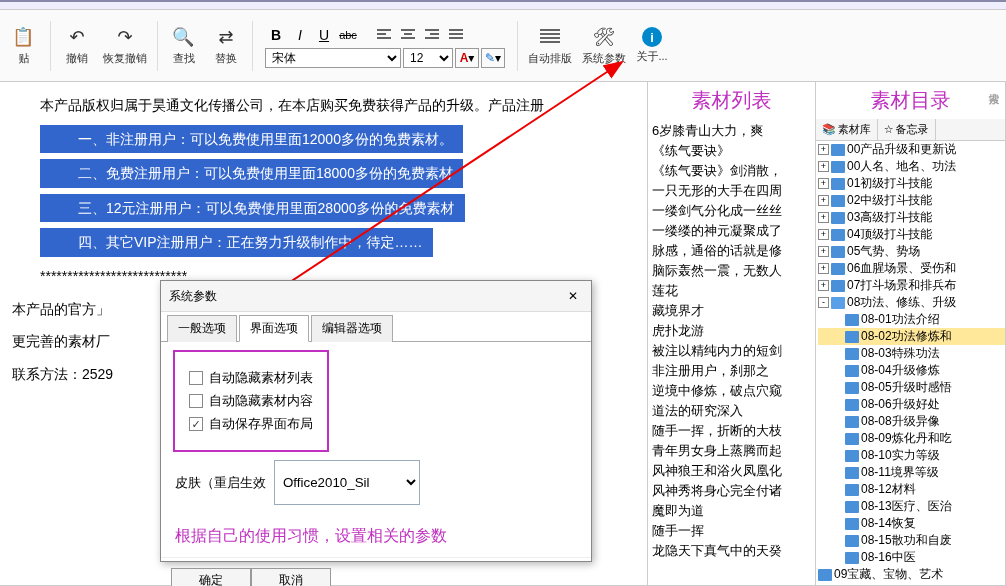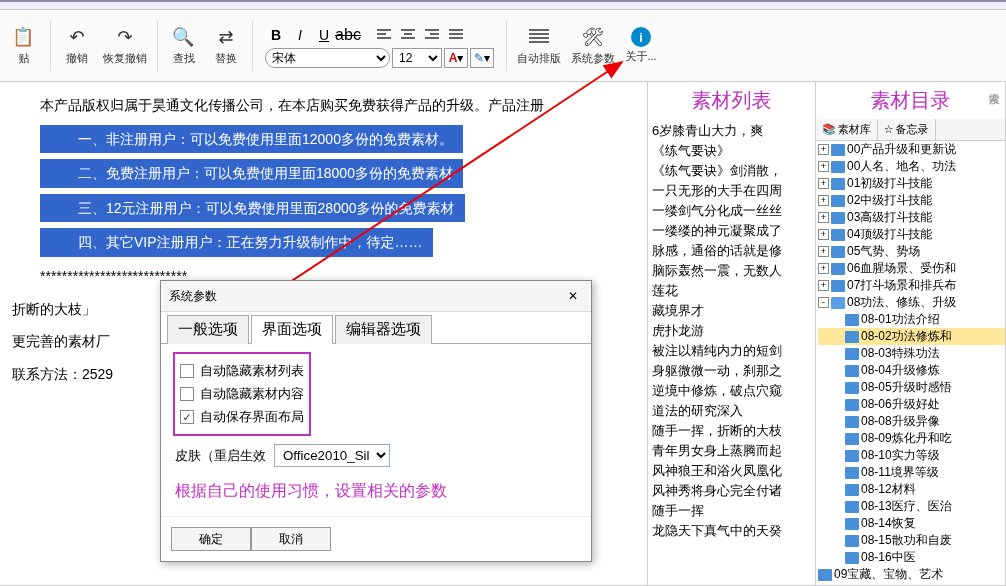--- a/index.html
+++ b/index.html
@@ -7,21 +7,21 @@
 
 .toolbar { display: flex; align-items: center; height: 72px; border-bottom: 1px solid #ccc; background: #fafafa; padding: 0 4px; gap: 2px; }
 .tb-btn { display: flex; flex-direction: column; align-items: center; justify-content: center; min-width: 40px; height: 55px; cursor: pointer; padding: 2px 4px; }
 .tb-icon { width: 24px; height: 24px; display: flex; align-items: center; justify-content: center; font-size: 18px; color: #333; }
 .tb-label { font-size: 11px; color: #333; margin-top: 2px; }
 .tb-sep { width: 1px; height: 50px; background: #ddd; margin: 0 4px; }
 .font-group { display: flex; flex-direction: column; gap: 2px; margin: 0 6px; }
 .fmt-row { display: flex; gap: 2px; align-items: center; }
 .fmt-btn { width: 22px; height: 22px; border: 1px solid transparent; display: flex; align-items: center; justify-content: center; cursor: pointer; font-size: 14px; }
 .font-sel { border: 1px solid #999; height: 20px; font-size: 12px; padding: 0 2px; background: #fff; }
-.font-name { width: 125px; border-radius: 10px; }
+.font-name { width: 136px; }
 .font-size { width: 50px; }
 .color-btn { width: 24px; height: 20px; border: 1px solid #999; display: flex; align-items: center; justify-content: center; position: relative; cursor: pointer; }
 
 .main { display: flex; height: 514px; }
 .editor { flex: 0 0 648px; padding: 10px 12px; overflow: hidden; border-right: 1px solid #ccc; font-size: 14px; line-height: 1.9; color: #000; position: relative; }
 .editor p { margin-bottom: 6px; }
 .hl { background: #3366cc; color: #fff; padding: 1px 10px; display: inline-block; }
 
 .panel-left { flex: 0 0 168px; border-right: 1px solid #ccc; display: flex; flex-direction: column; overflow: hidden; }
 .panel-right { flex: 1; display: flex; flex-direction: column; overflow: hidden; border-right: 1px solid #ccc; }
@@ -37,29 +37,29 @@
 .tr-toggle { width: 11px; height: 11px; border: 1px solid #888; display: inline-flex; align-items: center; justify-content: center; font-size: 9px; line-height: 1; margin-right: 2px; cursor: pointer; flex-shrink: 0; }
 .tr-fold { width: 14px; height: 12px; background: #4a90d9; margin-right: 2px; border-radius: 1px; flex-shrink: 0; position: relative; }
 .tr-fold.open { background: #5aa0e9; }
 .tr-sel { background: #ffe89a; }
 .ind1 { padding-left: 14px; }
 
 .dialog { position: absolute; left: 160px; top: 280px; width: 432px; height: 282px; background: #fff; border: 1px solid #888; box-shadow: 2px 2px 8px rgba(0,0,0,.3); z-index: 100; display: flex; flex-direction: column; }
 .dlg-title { padding: 5px 8px; background: #f5f5f5; border-bottom: 1px solid #ddd; display: flex; align-items: center; justify-content: space-between; font-size: 12px; }
 .dlg-close { width: 20px; height: 20px; display: flex; align-items: center; justify-content: center; cursor: pointer; }
 .dlg-tabs { display: flex; padding: 2px 6px 0; background: #fff; }
-.dlg-tab { padding: 4px 10px; border: 1px solid #aaa; border-bottom: none; margin-right: 2px; background: #f0f0f0; cursor: pointer; font-size: 15px; position: relative; top: 1px; }
+.dlg-tab { padding: 4px 10px; border: 1px solid #aaa; border-bottom: none; margin-right: 2px; background: #f0f0f0; cursor: pointer; font-size: 12px; position: relative; top: 1px; }
 .dlg-tab.active { background: #fff; border-bottom: 1px solid #fff; }
 .dlg-body { flex: 1; border-top: 1px solid #aaa; padding: 10px 14px; font-size: 13px; }
 .chk-row { display: flex; align-items: center; gap: 6px; margin: 3px 0; padding: 1px; }
 .hlbox { outline: 2px solid #c030c0; }
 .chk { width: 14px; height: 14px; border: 1px solid #888; background: #fff; display: inline-flex; align-items: center; justify-content: center; cursor: pointer; font-size: 11px; color: #333; }
 .skin-row { display: flex; align-items: center; gap: 8px; margin-top: 10px; }
-.skin-sel { border: 1px solid #9ab; padding: 2px 4px; width: 116px; background: #fff; }
-.dlg-hint { color: #c030c0; font-size: 16px; margin-top: 14px; font-family: KaiTi, serif; }
+.skin-sel { border: 1px solid #9ab; padding: 13px 4px; width: 146px; background: #fff; }
+.dlg-hint { color: #c030c0; font-size: 16px; margin-top: 21px; font-family: KaiTi, serif; }
 .dlg-btns { display: flex; justify-content: flex-start; padding: 10px; border-top: 1px solid #eee; }
 .dlg-btn { width: 80px; height: 24px; border: 1px solid #999; background: #f5f5f5; cursor: pointer; display: flex; align-items: center; justify-content: center; font-size: 12px; }
 
 .arrow-svg { position: absolute; top: 56px; left: 234px; pointer-events: none; z-index: 90; }
 .srch { position: absolute; right: 0; top: 84px; width: 20px; font-size: 11px; color: #999; writing-mode: vertical-lr; }
 
 .hr-top { height: 10px; border-top: 2px solid #88a; border-bottom: 1px solid #ccc; background: #eef; }
 .status { position: absolute; bottom: 0; left: 0; right: 0; height: 0; border-top: 1px solid #ccc; }
 </style>
 </head>
@@ -90,21 +90,21 @@
     <div class="tb-icon">⇄</div>
     <div class="tb-label">替换</div>
   </div>
   <div class="tb-sep"></div>
 
   <div class="font-group">
     <div class="fmt-row">
       <div class="fmt-btn" style="font-weight:bold">B</div>
       <div class="fmt-btn" style="font-style:italic">I</div>
       <div class="fmt-btn" style="text-decoration:underline">U</div>
-      <div class="fmt-btn" style="text-decoration:line-through;font-size:16px">abc</div>
+      <div class="fmt-btn" style="text-decoration:line-through;font-size:11px">abc</div>
       <div style="width:10px"></div>
       <div class="fmt-btn">
         <svg width="14" height="12">
             <path d="M0 1h14M0 5h9M0 9h14M0 11" stroke="#333" stroke-width="1.5"></path>
           </svg>
       </div>
       <div class="fmt-btn">
         <svg width="14" height="12">
             <path d="M0 1h14M3 5h8M0 9h14" stroke="#333" stroke-width="1.5"></path>
           </svg>
@@ -148,48 +148,49 @@
 </div>
 
 <div class="main">
   <div class="editor">
     <p style="text-indent:2em"><span>本产品版权归属于昊通文化传播公司，在本店购买免费获得产品的升级。产品注册</span></p>
     <p style="text-indent:2em"><span class="hl">一、非注册用户：可以免费使用里面12000多份的免费素材。</span></p>
     <p style="text-indent:2em"><span class="hl">二、免费注册用户：可以免费使用里面18000多份的免费素材</span></p>
     <p style="text-indent:2em"><span class="hl">三、12元注册用户：可以免费使用里面28000多份的免费素材</span></p>
     <p style="text-indent:2em"><span class="hl">四、其它VIP注册用户：正在努力升级制作中，待定……</span></p>
     <p style="text-indent:2em"><span>***************************</span></p>
-    <p><span>折断的大枝」</span></p>
+    <p><span>本产品的官方」</span></p>
     <p><span>更完善的素材厂</span></p>
     <p><span>联系方法：2529</span></p>
   </div>
 
   <div class="panel-sep-wrap" style="flex:1;border:none">
     <div class="panel-left">
       <div class="panel-title">素材列表</div>
       <div class="list-body" id="list-body">
           <div>6岁膝青山大力，爽</div>
           <div>《练气要诀》</div>
           <div>《练气要诀》剑消散，</div>
           <div>一只无形的大手在四周</div>
           <div>一缕剑气分化成一丝丝</div>
           <div>一缕缕的神元凝聚成了</div>
           <div>脉感，通俗的话就是修</div>
           <div>脑际轰然一震，无数人</div>
           <div>莲花</div>
           <div>藏境界才</div>
           <div>虎扑龙游</div>
           <div>被注以精纯内力的短剑</div>
-          <div>身躯微微一动，刹那之</div>
+          <div>非注册用户，刹那之</div>
           <div>逆境中修炼，破点穴窥</div>
           <div>道法的研究深入</div>
           <div>随手一挥，折断的大枝</div>
           <div>青年男女身上蒸腾而起</div>
           <div>风神狼王和浴火凤凰化</div>
           <div>风神秀将身心完全付诸</div>
+          <div>魔即为道</div>
           <div>随手一挥</div>
           <div>龙隐天下真气中的天癸</div>
         </div>
     </div>
 
     <div class="panel-right">
       <div class="panel-title">素材目录</div>
       <div class="tree-tabs">
         <div class="tree-tab">📚<span>素材库</span></div>
         <div class="tree-tab">☆<span>备忘录</span></div>
@@ -335,21 +336,21 @@
   <div class="dlg-title">
     <span>系统参数</span>
     <span class="dlg-close">✕</span>
   </div>
   <div class="dlg-tabs">
     <div class="dlg-tab">一般选项</div>
     <div class="dlg-tab active">界面选项</div>
     <div class="dlg-tab">编辑器选项</div>
   </div>
   <div class="dlg-body">
-    <div class="hlbox" style="width:fit-content;padding:4px">
+    <div class="hlbox" style="width:fit-content;padding:13px">
       <div class="chk-row">
           <span class="chk"></span>
           <span>自动隐藏素材列表</span>
         </div>
       <div class="chk-row">
           <span class="chk"></span>
           <span>自动隐藏素材内容</span>
         </div>
       <div class="chk-row">
           <span class="chk">✓</span>

